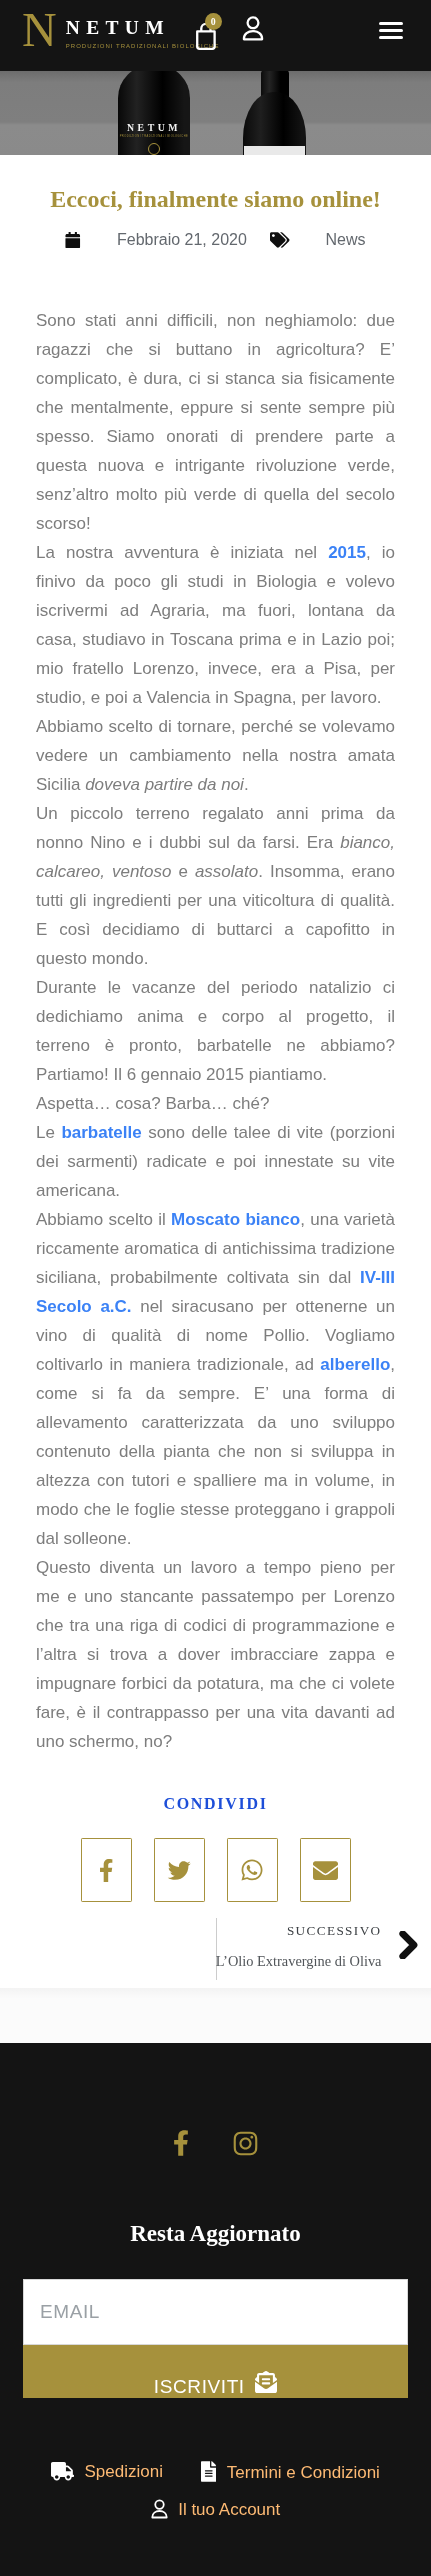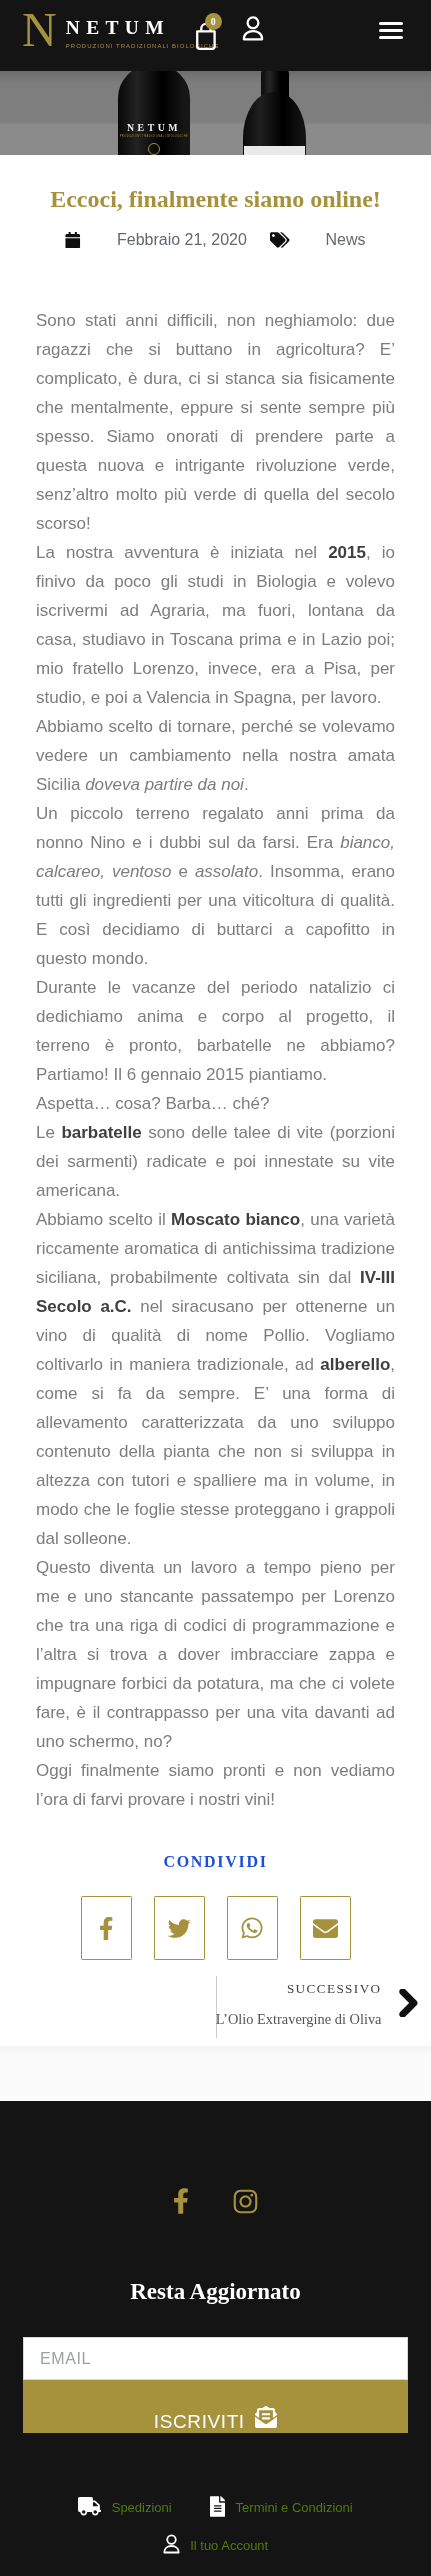--- a/index.html
+++ b/index.html
@@ -43,21 +43,21 @@
   
   .card { background:#ffffff; padding:0 36px 8px; box-shadow:0 4px 5.8px rgba(0,0,0,0.10); }
   .post-title { padding-top:30px; text-align:center; white-space:nowrap;
     font-family:"Liberation Serif",serif; font-weight:700; font-size:24px; line-height:29px; color:#a6913c; }
   .meta { margin-top:17px; display:flex; justify-content:center; align-items:center; gap:7px; }
   .meta .gap { width:9.2px; }
   .meta-text { font-size:16px; color:#63686e;margin-left:29px; }
   .meta svg { display:block; }
   .body-copy { margin-top:57px; }
   .body-copy p { font-size:17px; line-height:29px; color:#7d7d7d; text-align:justify; }
-  .body-copy b { color:#404040; }
+  .body-copy b { color:#3b82f6; }
   .share-title { margin-top:39px; text-align:center; font-family:"Liberation Serif",serif;
     font-weight:700; font-size:16px; letter-spacing:1.7px; color:#1d4ed8; }
   .share-row { margin-top:25px; display:flex; justify-content:center; gap:22px; }
   .share-btn { width:51px; height:64px; background:#fff; border:1.7px solid #a6913c; border-radius:1.2px;
     display:flex; align-items:center; justify-content:center; cursor:pointer; }
   .share-btn svg { display:block; }
   .post-nav { position:relative; margin:16px -23px 0 0; height:62px; }
   .pn-divider { position:absolute; left:180px; top:0; width:1.2px; height:62px; background:#cccccc; }
   .pn-next { position:absolute; right:0; top:4.6px; display:flex; align-items:center; gap:17px; cursor:pointer; }
   .pn-texts { text-align:right; }
@@ -65,31 +65,31 @@
   .pn-title { margin-top:14px; font-family:"Liberation Serif",serif; font-size:14.4px; color:#515559; }
   
   .prefooter { height:55px; background:linear-gradient(180deg,#f3f3f3 0,#fbfbfb 10.4px,#fbfbfb 100%); }
   
   .footer { background:#141414; height:581px; }
   .social-row { padding-top:85px; display:flex; justify-content:center; align-items:center; gap:43px; }
   .social-link { display:block; cursor:pointer; }
   .nl-heading { margin-top:61px; text-align:center; color:#ffffff;
     font-family:"Liberation Serif",serif; font-weight:700; font-size:23px; }
   .nl-form { margin:32px 23px 0; }
-  .nl-input { display:block; width:100%; height:43px; background:#ffffff; border:0.6px solid #d8d8d8;
-    padding:13px 16px; font-size:16px; letter-spacing:0.6px; color:#444; font-family:"Liberation Sans",sans-serif; }
+  .nl-input { display:block; width:100%; height:66px; background:#ffffff; border:0.6px solid #d8d8d8;
+    padding:13px 16px; font-size:19px; letter-spacing:0.6px; color:#444; font-family:"Liberation Sans",sans-serif; }
   .nl-input::placeholder { color:#9aa0a5; }
   .nl-btn { display:flex; width:100%; height:53px; background:#a6913c; border:none; cursor:pointer;
     align-items:flex-end; justify-content:center; gap:10.4px; color:#fff; font-size:19px; letter-spacing:0.6px;
     font-family:"Liberation Sans",sans-serif; }
   .flinks { margin-top:63px; }
   .flinks-row { display:flex; justify-content:center; align-items:center; gap:38px; }
   .flinks-row + .flinks-row { margin-top:15px; }
   .flink { display:flex; align-items:center; gap:10.4px; cursor:pointer; }
-  .flink-label { color:#4d7c0f; font-size:13px; }
+  .flink-label { color:#fdba74; font-size:17px; }
 </style>
 </head>
 <body>
 
 <header class="site-header">
   <div class="logo">
     <span class="logo-n">N</span>
     <span class="logo-textcol">
       <span class="logo-word">NETUM</span>
       <div class="logo-tag">PRODUZIONI TRADIZIONALI BIOLOGICHE</div>
@@ -169,21 +169,20 @@
       <p>Durante le vacanze del periodo natalizio ci dedichiamo anima e corpo al progetto, il terreno è pronto, barbatelle ne abbiamo? Partiamo! Il 6 gennaio 2015 piantiamo.</p>
 
       <p>Aspetta… cosa? Barba… ché?</p>
 
       <p>Le <b>barbatelle</b> sono delle talee di vite (porzioni dei sarmenti) radicate e poi innestate su vite americana.</p>
 
       <p>Abbiamo scelto il <b>Moscato bianco</b>, una varietà riccamente aromatica di antichissima tradizione siciliana, probabilmente coltivata sin dal <b>IV-III Secolo a.C.</b> nel siracusano per ottenerne un vino di qualità di nome Pollio. Vogliamo coltivarlo in maniera tradizionale, ad <b>alberello</b>, come si fa da sempre. E’ una forma di allevamento caratterizzata da uno sviluppo contenuto della pianta che non si sviluppa in altezza con tutori e spalliere ma in volume, in modo che le foglie stesse proteggano i grappoli dal solleone.</p>
 
       <p>Questo diventa un lavoro a tempo pieno per me e uno stancante passatempo per Lorenzo che tra una riga di codici di programmazione e l’altra si trova a dover imbracciare zappa e impugnare forbici da potatura, ma che ci volete fare, è il contrappasso per una vita davanti ad uno schermo, no?</p>
 
-      <p>Oggi finalmente siamo pronti e non vediamo l’ora di farvi provare i nostri vini!</p>
     </div>
 
   <div class="share-title">CONDIVIDI</div>
 
   <div class="share-row">
     <div class="share-btn">
       <span>
         <svg width="14.4" height="25" viewBox="0 0 320 512" fill="#a6913c">
           <path d="M279.14 288l14.22-92.66h-88.91v-60.13c0-25.35 12.42-50.06 52.24-50.06h40.42V6.26S260.43 0 225.36 0c-73.22 0-121.08 44.38-121.08 124.72v70.62H22.89V288h81.39v224h100.17V288z"></path>
         </svg>

